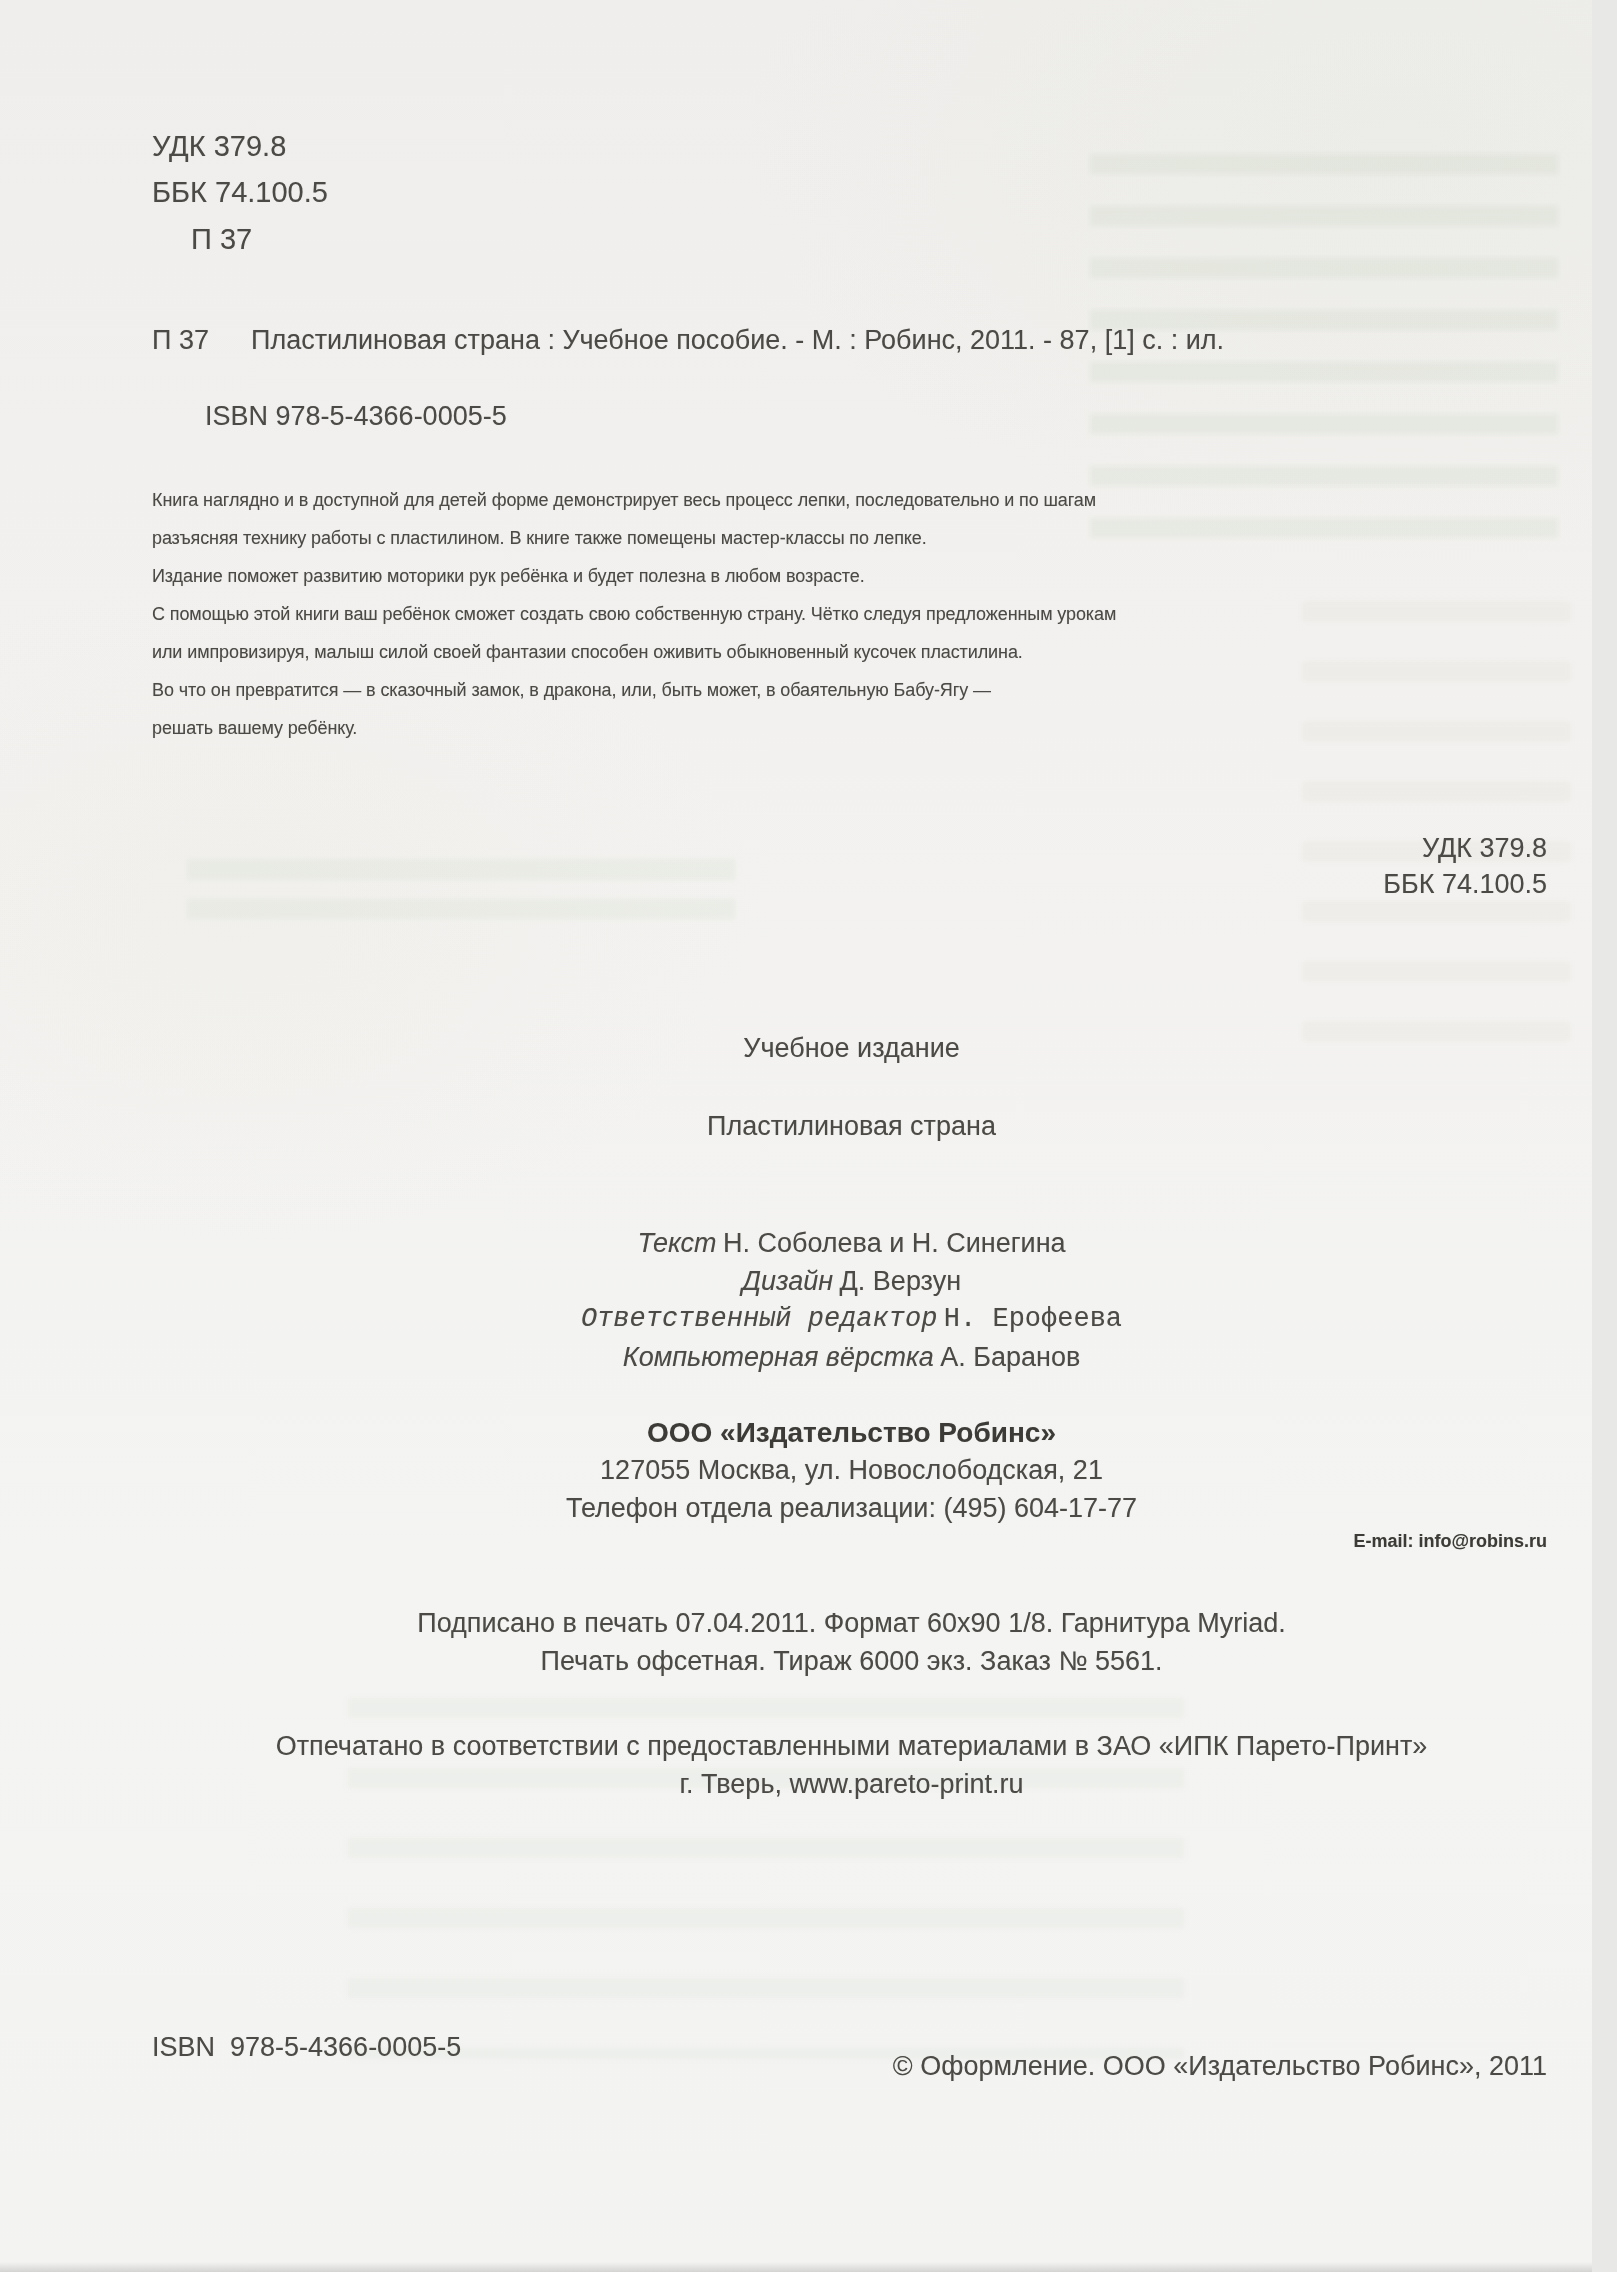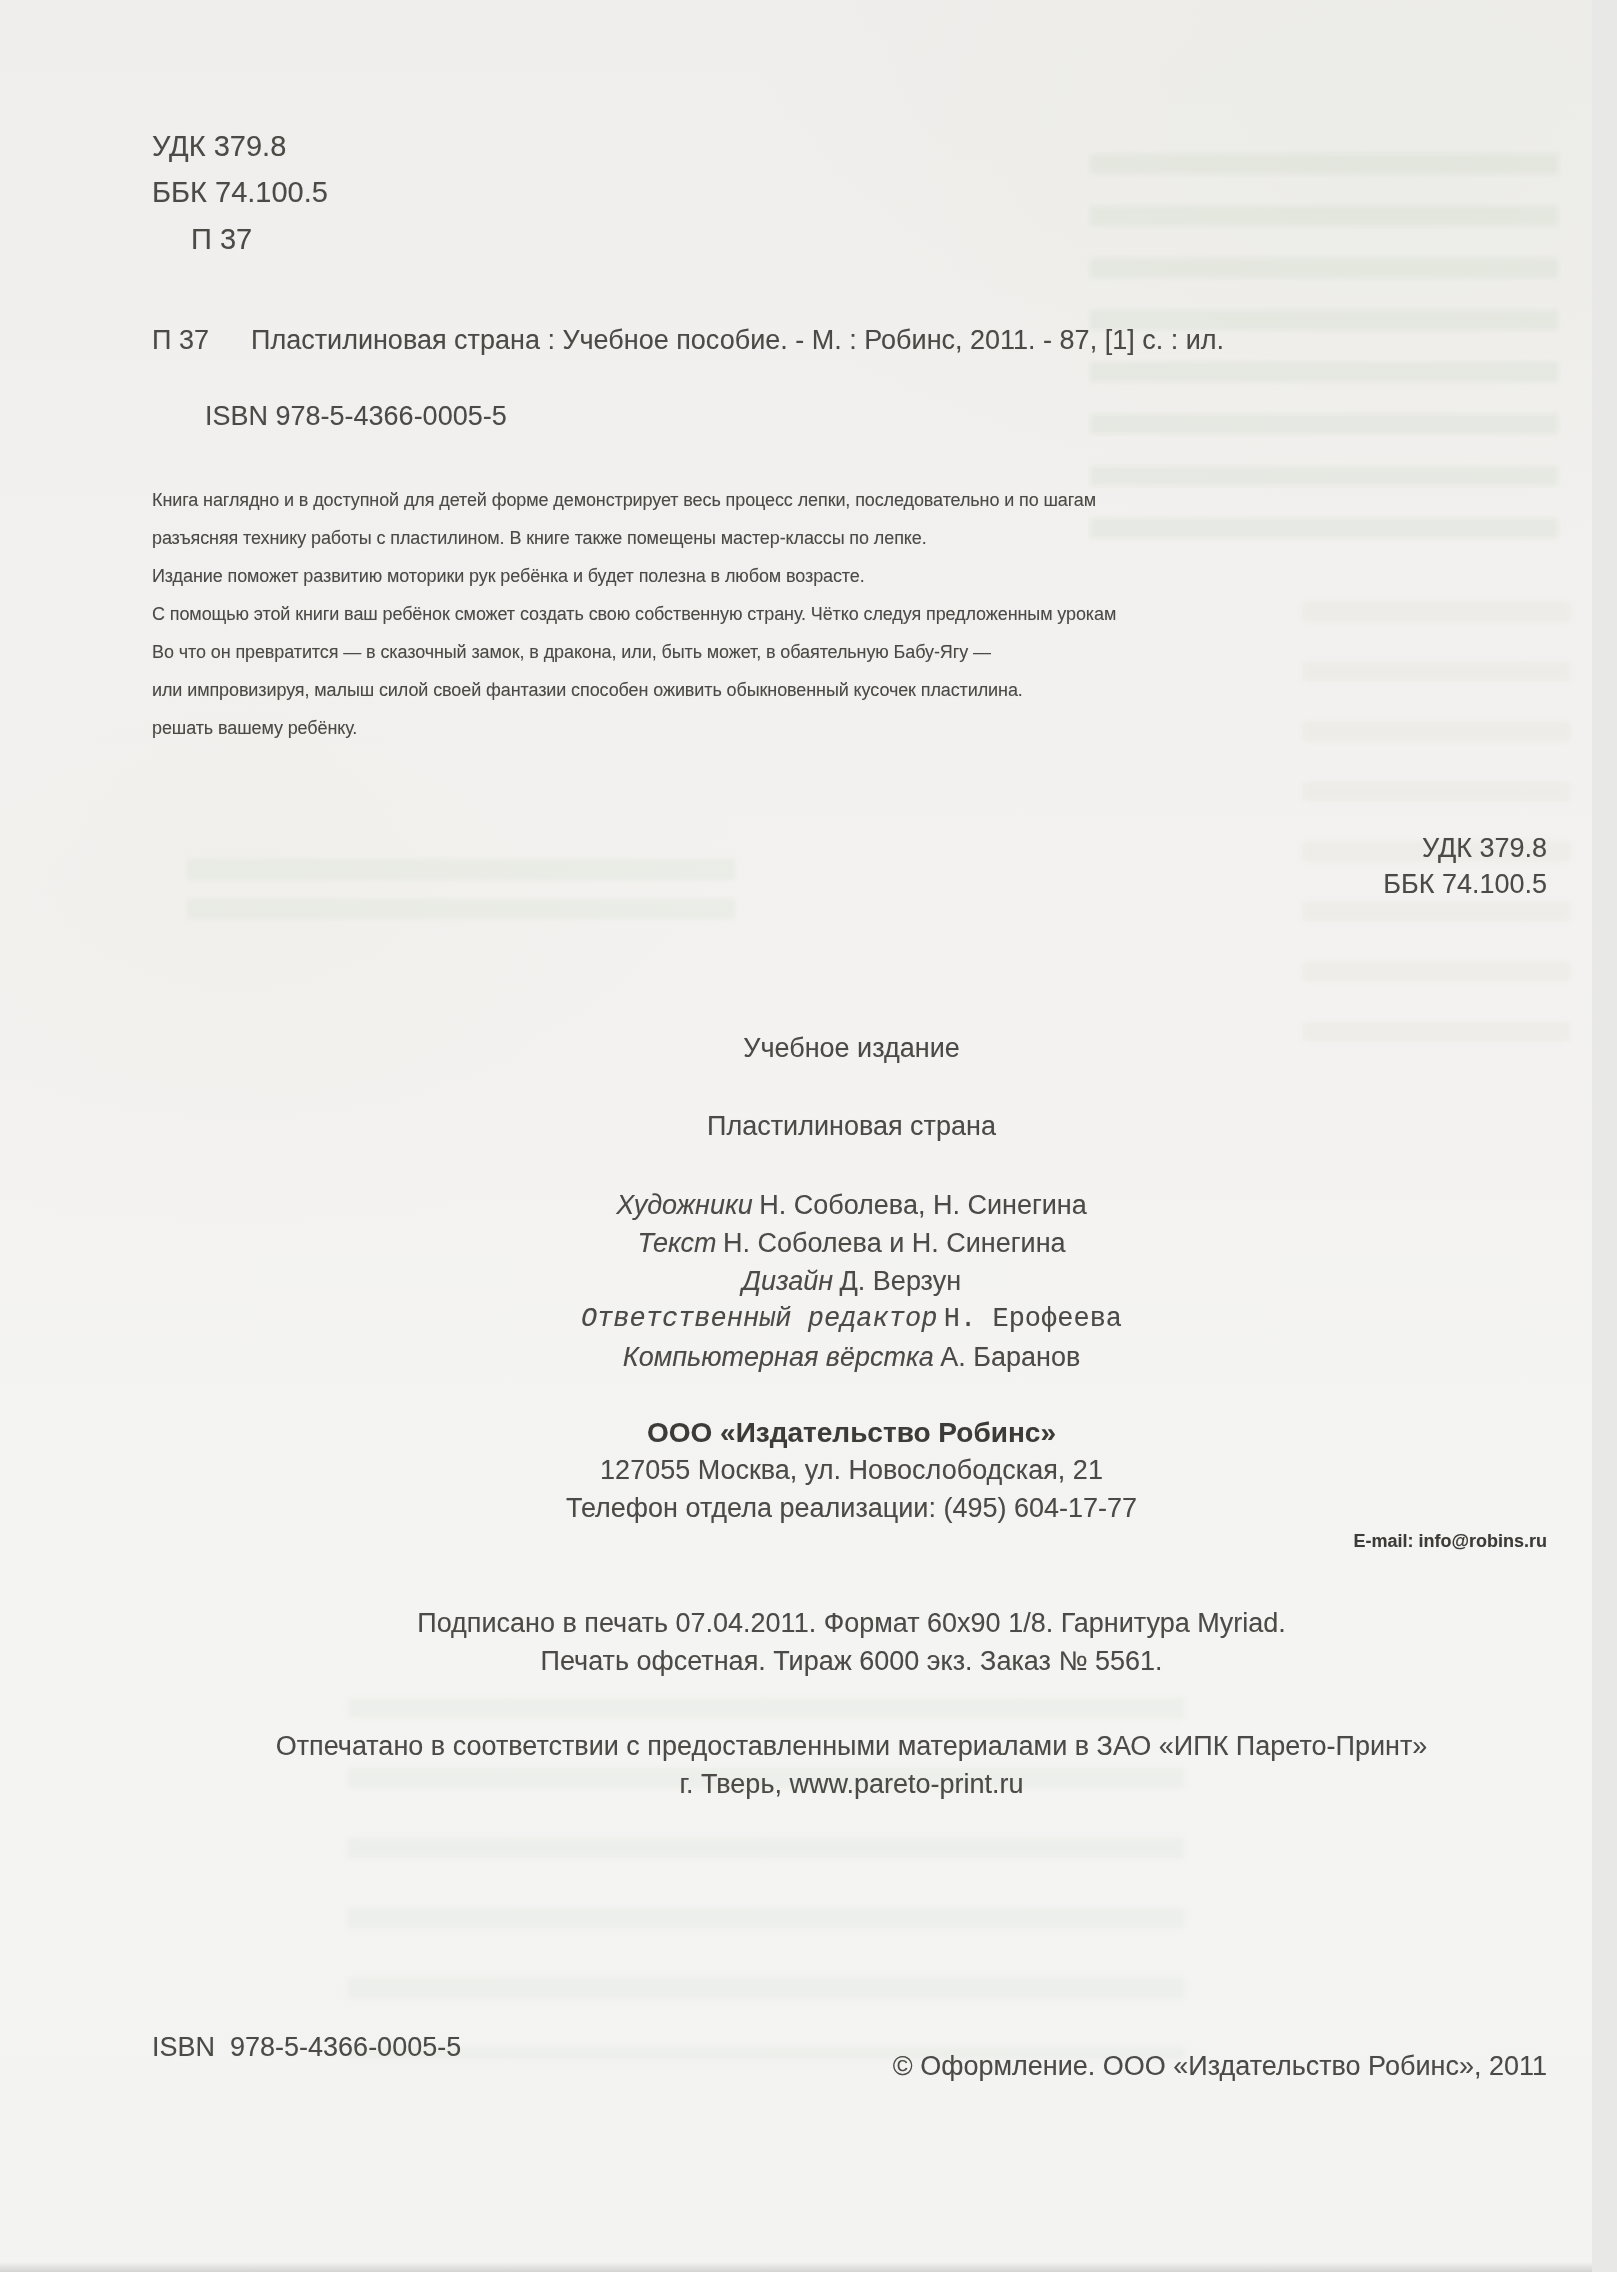--- a/index.html
+++ b/index.html
@@ -87,34 +87,31 @@
 
   <div class="t" id="catalog-code">П 37</div>
   <div class="t" id="catalog-text">Пластилиновая страна : Учебное пособие. - М. : Робинс, 2011. - 87, [1] с. : ил.</div>
   <div class="t" id="isbn-top">ISBN 978-5-4366-0005-5</div>
 
   <div class="annotation">
     <div>Книга наглядно и в доступной для детей форме демонстрирует весь процесс лепки, последовательно и по шагам</div>
     <div>разъясняя технику работы с пластилином. В книге также помещены мастер-классы по лепке.</div>
     <div>Издание поможет развитию моторики рук ребёнка и будет полезна в любом возрасте.</div>
     <div>С помощью этой книги ваш ребёнок сможет создать свою собственную страну. Чётко следуя предложенным урокам</div>
+    <div>или импровизируя, малыш силой своей фантазии способен оживить обыкновенный кусочек пластилина.</div>
     <div>Во что он превратится — в сказочный замок, в дракона, или, быть может, в обаятельную Бабу-Ягу —</div>
-    <div>или импровизируя, малыш силой своей фантазии способен оживить обыкновенный кусочек пластилина.</div>
     <div>решать вашему ребёнку.</div>
   </div>
 
   <div class="r" id="udk-right">УДК 379.8</div>
   <div class="r" id="bbk-right">ББК 74.100.5</div>
 
   <div class="c" id="edition-type">Учебное издание</div>
   <div class="c" id="edition-title">Пластилиновая страна</div>
 
-  <div class="c" id="credit-0">
-    <span class="credit-role">Художники</span><span>Н. Соболева, Н. Синегина</span>
-  </div>
   <div class="c" id="credit-1">
     <span class="credit-role">Текст</span><span>Н. Соболева и Н. Синегина</span>
   </div>
   <div class="c" id="credit-2">
     <span class="credit-role">Дизайн</span><span>Д. Верзун</span>
   </div>
   <div class="c" id="credit-3">
     <span class="credit-role">Ответственный редактор</span><span>Н. Ерофеева</span>
   </div>
   <div class="c" id="credit-4">

